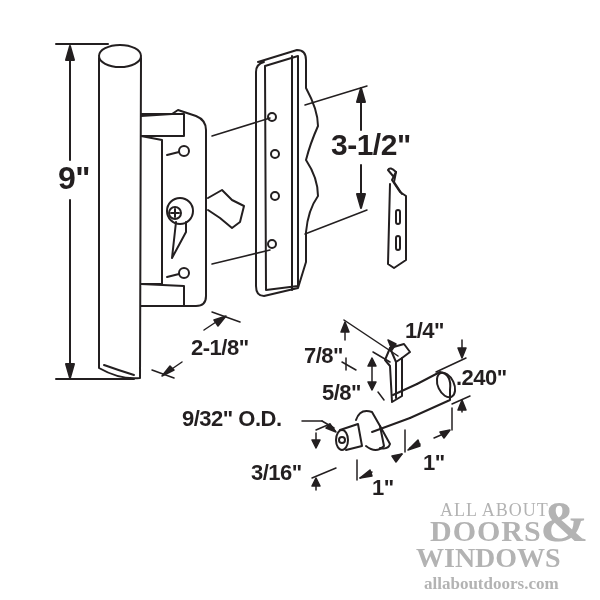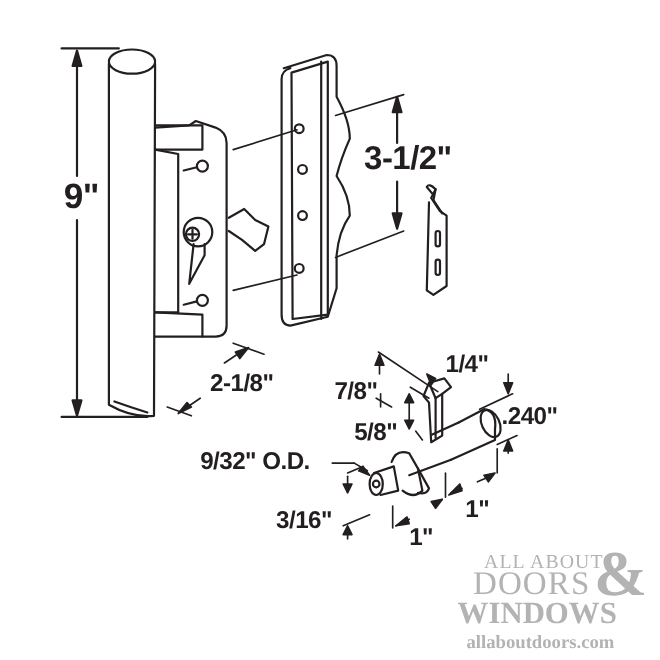--- a/index.html
+++ b/index.html
@@ -175,18 +175,18 @@
   <div class="dim" style="left:304px; top:343px; font-size:22px;">7/8"</div>
   <div class="dim" style="left:322px; top:380px; font-size:22px;">5/8"</div>
   <div class="dim" style="left:456px; top:365px; font-size:22px;">.240"</div>
   <div class="dim" style="left:182px; top:406px; font-size:22px;">9/32" O.D.</div>
   <div class="dim" style="left:251px; top:460px; font-size:22px;">3/16"</div>
   <div class="dim" style="left:372px; top:475px; font-size:22px;">1"</div>
   <div class="dim" style="left:423px; top:450px; font-size:22px;">1"</div>
 
   <div>
     <div class="logo" style="left:440px; top:500px; font-size:18px; letter-spacing:1px;">ALL ABOUT</div>
-    <div class="logo" style="left:430px; top:514px; font-size:30px; font-weight:normal; letter-spacing:1px;">DOORS</div>
+    <div class="logo" style="left:430px; top:514px; font-size:30px; font-weight:bold; letter-spacing:1px;">DOORS</div>
     <div class="logo" style="left:540px; top:488px; font-size:58px; font-weight:bold;">&amp;</div>
     <div class="logo" style="left:416px; top:542px; font-size:28px; font-weight:bold;">WINDOWS</div>
     <div class="logo" style="left:424px; top:574px; font-size:17px; font-weight:bold;">allaboutdoors.com</div>
   </div>
 </div>
 
 </body></html>

